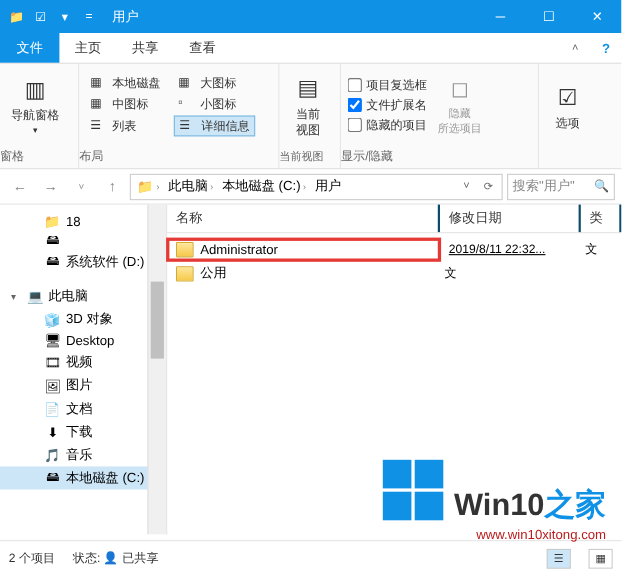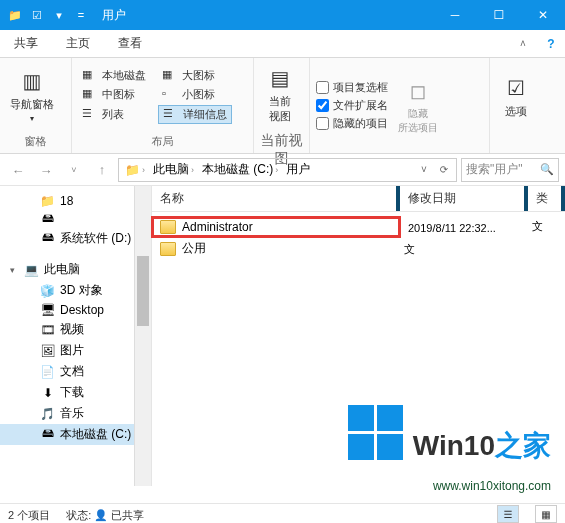--- a/index.html
+++ b/index.html
@@ -15,21 +15,21 @@
 .tabs { height: 28px; display: flex; background: #fff; border-bottom: 1px solid #d9d9d9; font-size: 12px; }
 .tabs .file { background: #0f91e6; color: #fff; width: 54px; display: flex; align-items: center; justify-content: center; }
 .tabs .tab { padding: 0 14px; display: flex; align-items: center; color: #333; }
 .tabs .spacer { flex: 1; }
 .tabs .dd { width: 28px; display: flex; align-items: center; justify-content: center; color: #666; font-size: 10px; }
 .tabs .help { width: 28px; display: flex; align-items: center; justify-content: center; color: #0f91e6; font-weight: bold; }
 
 .ribbon { height: 96px; background: #fafafa; border-bottom: 1px solid #d9d9d9; display: flex; font-size: 12px; color: #333; }
 .rgroup { border-right: 1px solid #e5e5e5; display: flex; flex-direction: column; }
 .rgroup .body { flex: 1; display: flex; align-items: center; padding: 4px 6px; gap: 6px; }
-.rgroup .label { text-align: center; font-size: 11px; color: #666; padding: 2px 0 4px; }
+.rgroup .label { text-align: left; font-size: 11px; color: #666; padding: 2px 0 4px; }
 .bigbtn { display: flex; flex-direction: column; align-items: center; gap: 2px; padding: 2px 4px; font-size: 11px; }
 .bigbtn .ico { width: 32px; height: 28px; display: flex; align-items: center; justify-content: center; font-size: 20px; }
 .layout-grid { display: grid; grid-template-columns: auto auto; gap: 2px 8px; }
 .layout-grid .opt { display: flex; align-items: center; gap: 4px; font-size: 11px; padding: 1px 4px; }
 .layout-grid .opt.sel { background: #cde6f7; border: 1px solid #7cb8e0; }
 .layout-grid .opt .mi { width: 16px; height: 14px; display: inline-block; }
 .chk-col { display: flex; flex-direction: column; gap: 3px; }
 .chk-col label { display: flex; align-items: center; gap: 4px; font-size: 11px; }
 .chk-col input { width: 13px; height: 13px; }
 
@@ -48,63 +48,64 @@
 .tree .node { display: flex; align-items: center; gap: 4px; padding: 2px 4px 2px 10px; white-space: nowrap; }
 .tree .node.l2 { padding-left: 26px; }
 .tree .node.sel { background: #cde6f7; }
 .tree .tw { width: 10px; display: inline-block; color: #666; font-size: 9px; }
 .tree .fi { width: 16px; height: 14px; display: inline-flex; align-items: center; justify-content: center; font-size: 12px; }
 .tree .vscroll { position: absolute; right: 0; top: 0; bottom: 0; width: 17px; background: #f0f0f0; border-left: 1px solid #ddd; }
 .tree .vscroll .thumb { position: absolute; left: 2px; right: 2px; top: 70px; height: 70px; background: #c0c0c0; }
 
 .list { flex: 1; font-size: 12px; position: relative; }
 .list .cols { display: flex; border-bottom: 1px solid #e5e5e5; }
-.list .cols .col { padding: 4px 8px; font-size: 12px; color: #333; border-right: 4px solid #0c4a6e; }
+.list .cols .col { padding: 4px 8px; font-size: 12px; color: #333; border-right: 2px solid #0c4a6e; }
 .list .rows { padding: 4px 0; }
-.list .row { display: flex; align-items: flex-end; }
+.list .row { display: flex; align-items: center; }
 .list .row .c1 { width: 248px; padding: 3px 8px; display: flex; align-items: center; gap: 6px; }
-.list .row .c2 { width: 128px; padding: 3px 8px; font-size: 11px; }
+.list .row .c2 { width: 128px; padding: 3px 8px; font-size: 11px; text-decoration: underline; }
 .list .row .c3 { padding: 3px 4px; font-size: 11px; }
 .list .row.hl .c1 { outline: 3px solid #e53935; outline-offset: -2px; }
 .fico { width: 16px; height: 14px; background: linear-gradient(#ffe79a, #f5c94b); border: 1px solid #d6a92e; border-radius: 1px; }
 
-.status { position: absolute; bottom: 0; left: 0; right: 0; height: 20px; border-top: 1px solid #e5e5e5; display: flex; align-items: flex-end; font-size: 11px; padding: 0 8px; gap: 16px; background: #fff; color: #333; }
+.status { position: absolute; bottom: 0; left: 0; right: 0; height: 32px; border-top: 1px solid #e5e5e5; display: flex; align-items: center; font-size: 11px; padding: 0 8px; gap: 16px; background: #fff; color: #333; }
 .status .spacer { flex: 1; }
 .status .vb { width: 22px; height: 18px; border: 1px solid #ccc; display: flex; align-items: center; justify-content: center; font-size: 10px; }
 .status .vb.act { background: #cde6f7; }
 
 .watermark { position: absolute; right: 14px; bottom: 30px; text-align: right; pointer-events: none; }
 .watermark .logo { display: flex; align-items: center; gap: 10px; justify-content: flex-end; }
 .watermark .sq { display: grid; grid-template-columns: 26px 26px; grid-template-rows: 26px 26px; gap: 3px; }
 .watermark .sq div { background: #0f91e6; }
 .watermark .txt { font-size: 28px; font-weight: 600; color: #333; margin-top: 28px; }
 .watermark .txt b { color: #0f91e6; }
-.watermark .url { font-size: 12px; color: #14532d; margin-top: 14px; }
+.watermark .url { font-size: 12px; color: #b91c1c; margin-top: 1px; }
 </style>
 </head>
 <body>
 
 <div class="titlebar">
   <div class="qat">
     <span class="ic">📁</span>
     <span class="ic">☑</span>
     <span class="ic">▾</span>
     <span class="ic">=</span>
   </div>
   <div class="title">用户</div>
   <div class="winbtns">
     <div>─</div>
     <div>☐</div>
     <div>✕</div>
   </div>
 </div>
 
 <div class="tabs">
+  <div class="file">文件</div>
+  <div class="tab">主页</div>
   <div class="tab">共享</div>
-  <div class="tab">主页</div>
   <div class="tab">查看</div>
   <div class="spacer"></div>
   <div class="dd">˄</div>
   <div class="help">?</div>
 </div>
 
 <div class="ribbon">
   <div class="rgroup" style="width:72px">
     <div class="body">
       <div class="bigbtn">
@@ -149,21 +150,21 @@
   </div>
 
   <div class="rgroup" style="width:56px">
     <div class="body">
       <div class="bigbtn">
         <span class="ico">▤</span>
         <span style="white-space:pre-line;text-align:left">当前
 视图</span>
       </div>
     </div>
-    <div class="label" style="font-size:14px">当前视图</div>
+    <div class="label" style="font-size:10px">当前视图</div>
   </div>
 
   <div class="rgroup" style="width:180px">
     <div class="body">
       <div class="chk-col">
         <label>
             <input type="checkbox" style="">
             <span>项目复选框</span>
           </label>
         <label>
@@ -174,20 +175,21 @@
             <input type="checkbox" style="">
             <span>隐藏的项目</span>
           </label>
       </div>
       <div class="bigbtn" style="opacity:.5">
         <span class="ico">◻</span>
         <span style="white-space:pre-line;text-align:center;font-size:10px">隐藏
 所选项目</span>
       </div>
     </div>
+    <div class="label">显示/隐藏</div>
   </div>
 
   <div class="rgroup" style="flex:1;border-right:none">
     <div class="body">
       <div class="bigbtn">
         <span class="ico">☑</span>
         <span>选项</span>
       </div>
     </div>
     <div class="label">&nbsp;</div>

